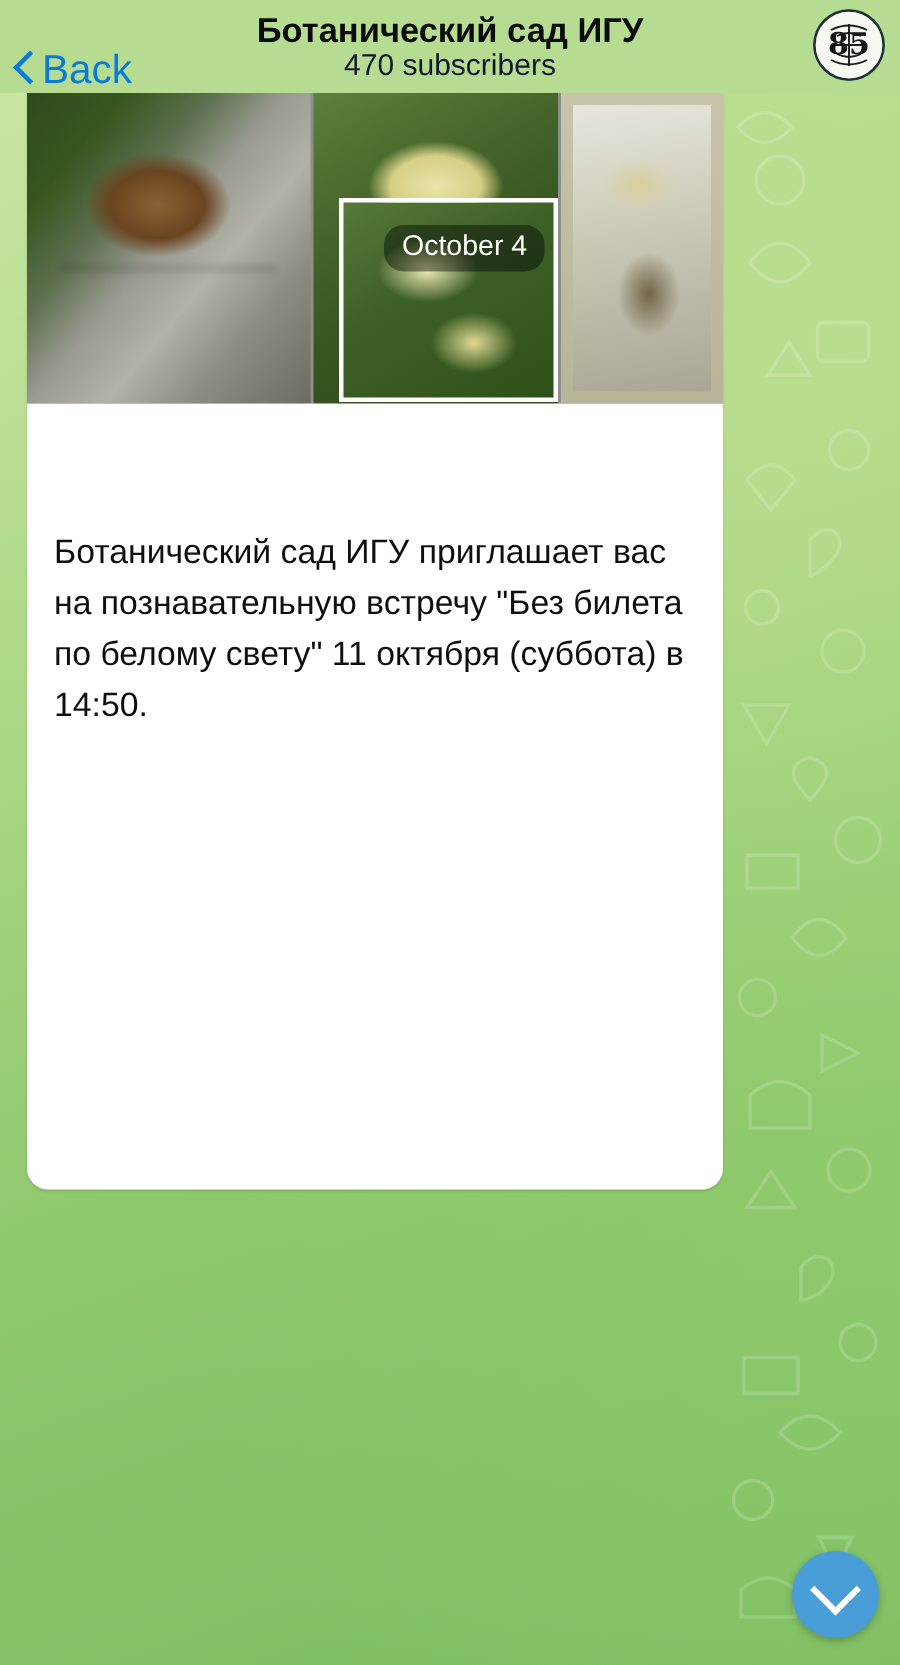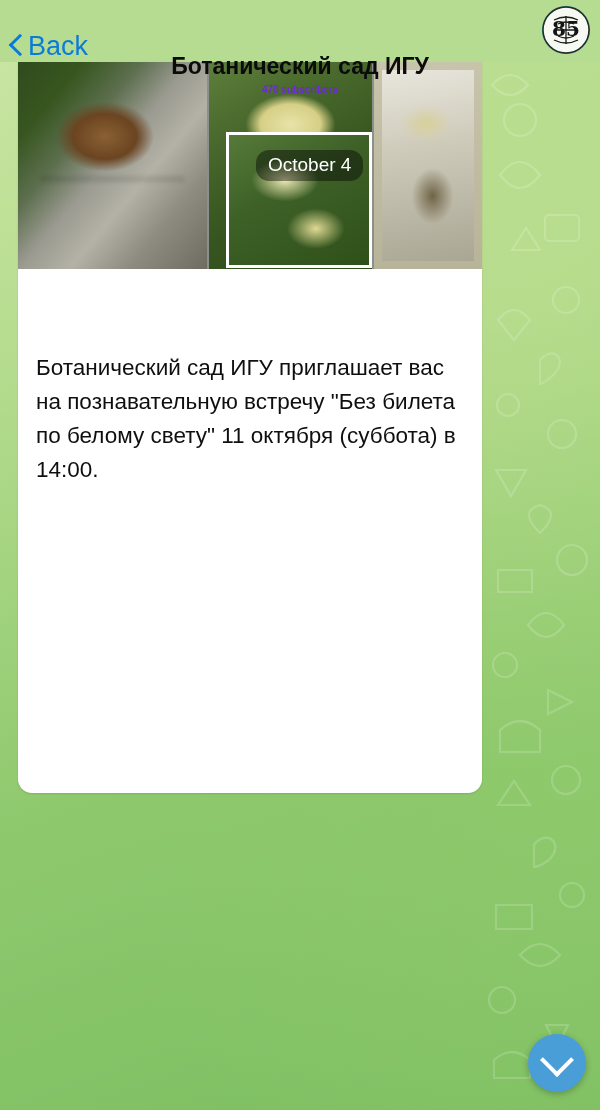--- a/index.html
+++ b/index.html
@@ -71,27 +71,25 @@
     left: 0; right: 0;
     top: 6px;
     text-align: center;
     pointer-events: none;
   }
   #header .title {
     font-size: 23px;
     font-weight: bold;
     color: #0b0b0b;
     line-height: 28px;
-    margin-top: 46px;
   }
   #header .subtitle {
-    font-size: 10px;
-    color: #6d28d9;
+    font-size: 20px;
+    color: #0f172a;
     line-height: 20px;
-    font-weight: bold;
   }
   #header .avatar {
     position: absolute;
     right: 10px;
     top: 6px;
     width: 48px;
     height: 48px;
     border-radius: 50%;
     background: #0f766e;
     display: flex;
@@ -292,21 +290,21 @@
 
   <div id="album">
     <div class="photo" id="photo-1"></div>
     <div class="photo" id="photo-2"></div>
     <div class="photo" id="photo-3"></div>
     <div id="photo-inner-border"></div>
     <div id="date-badge">October 4</div>
   </div>
 
   <div id="bubble-text">
-    <div class="para">Ботанический сад ИГУ приглашает вас на познавательную встречу "Без билета по белому свету" 11 октября (суббота) в 14:00.</div>
+    <div class="para">Ботанический сад ИГУ приглашает вас на познавательную встречу "Без билета по белому свету" 11 октября (суббота) в 14:50.</div>
     <div class="spacer"></div>
     
     
     
     
   </div>
 
 </div>
 
 <div id="scroll-down-fab">

